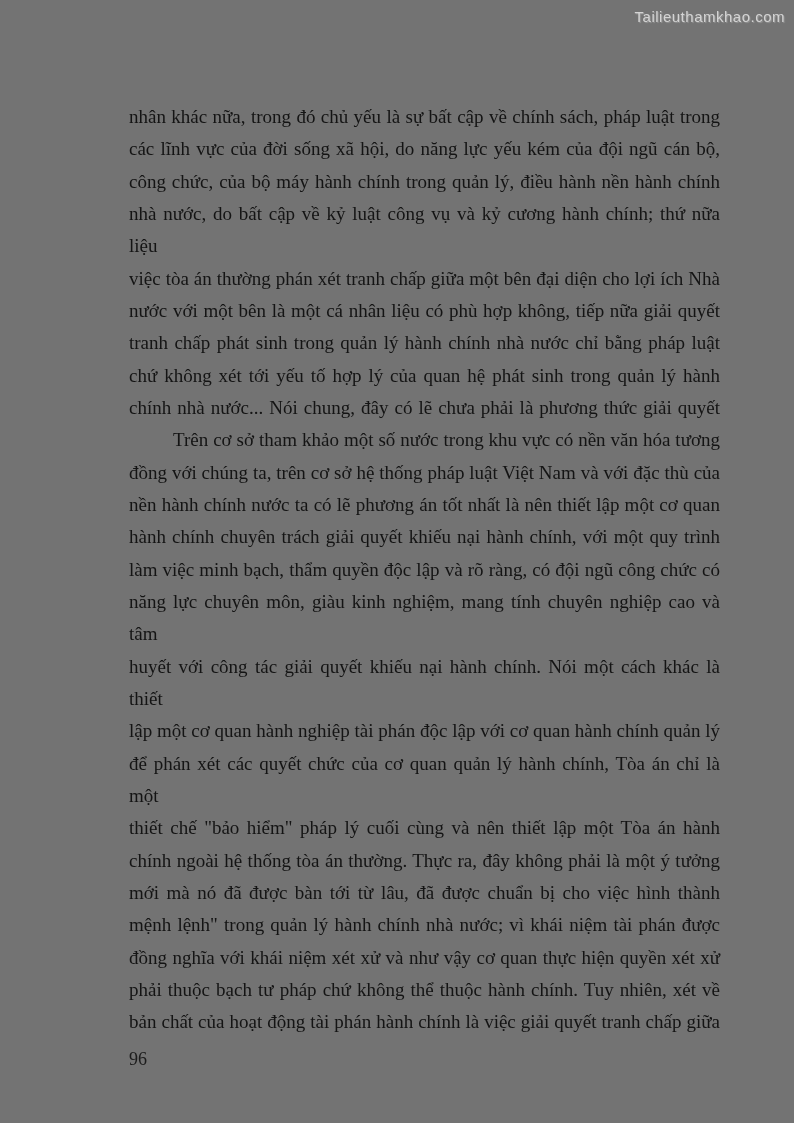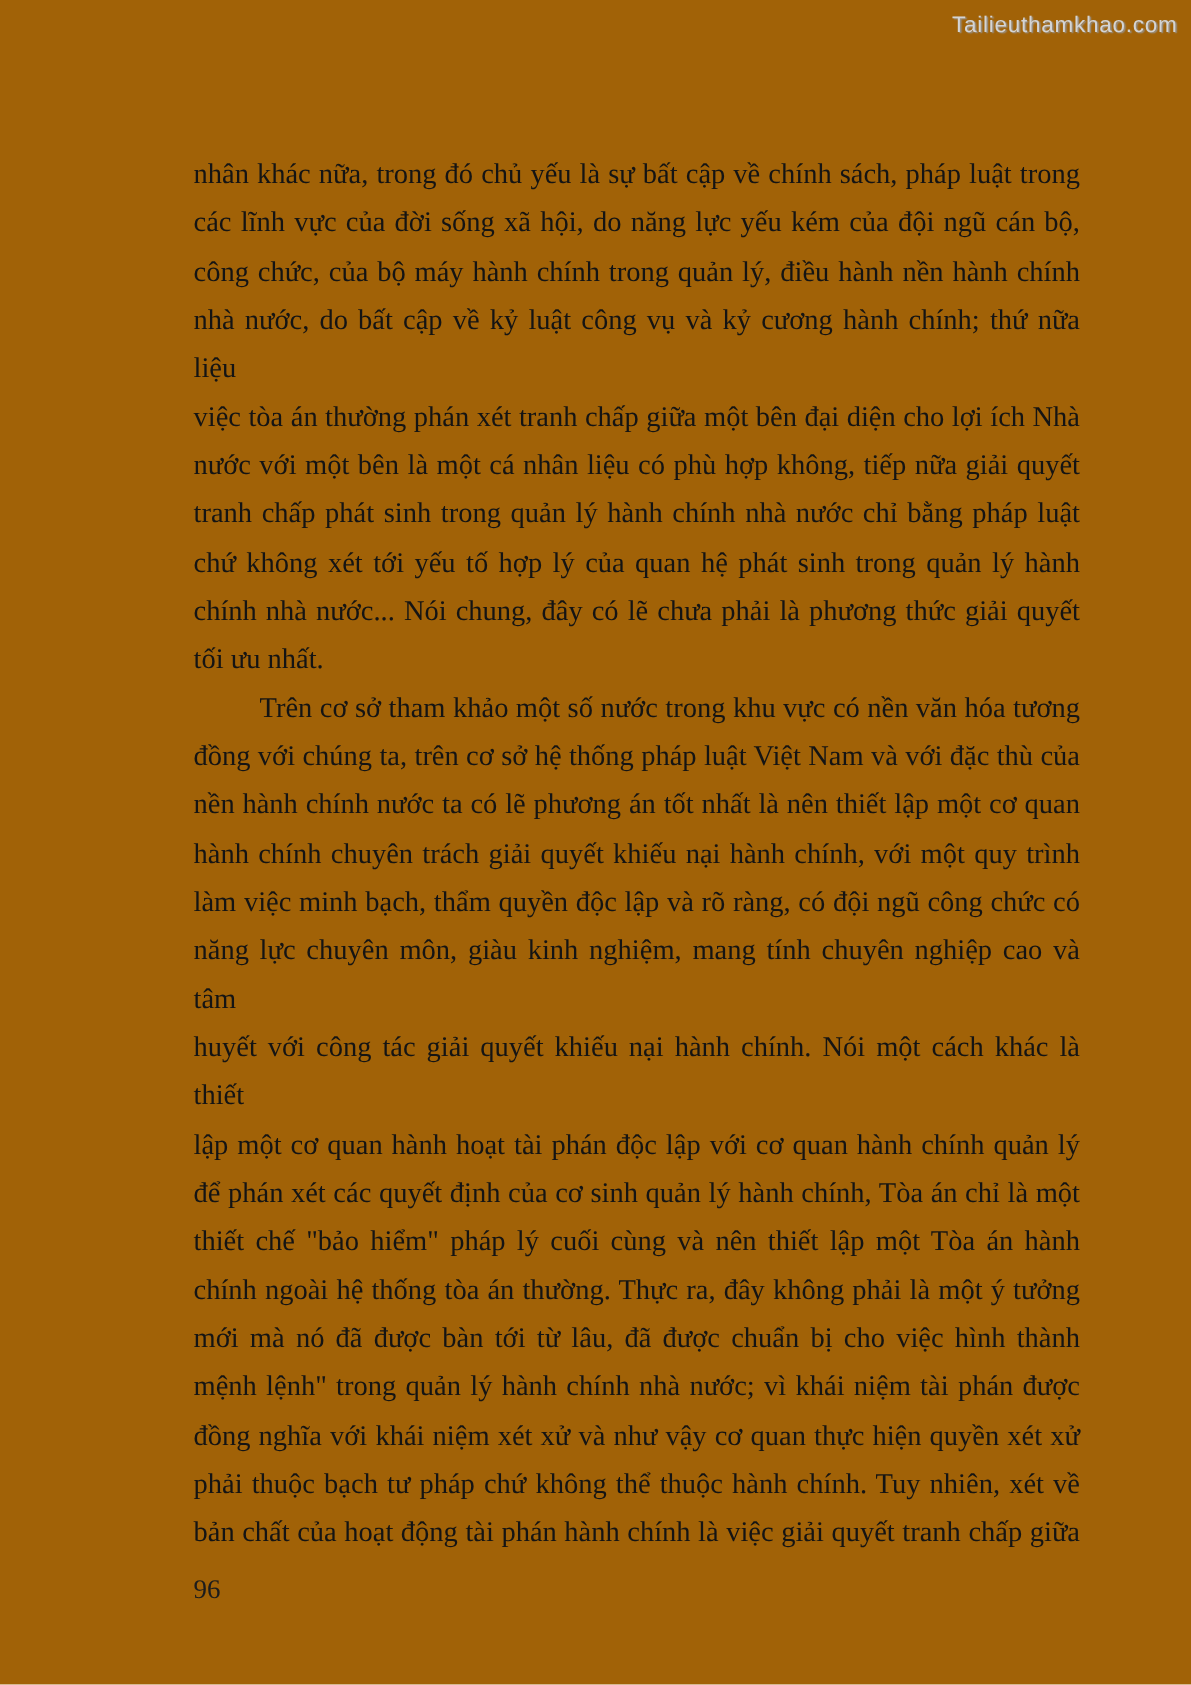--- a/index.html
+++ b/index.html
@@ -4,21 +4,21 @@
 <style>
   html, body {
     margin: 0;
     padding: 0;
     background: #ffffff;
   }
   .page {
     position: relative;
     width: 794px;
     height: 1123px;
-    background: #a16207;
+    background: #737373;
     overflow: hidden;
     font-family: "Liberation Serif", "DejaVu Serif", serif;
     color: #141414;
   }
   .watermark {
     position: absolute;
     top: 8px;
     right: 9px;
     font-family: "Liberation Sans", "DejaVu Sans", sans-serif;
     font-size: 15px;
@@ -67,32 +67,31 @@
       <div class="para">
         <div class="line">nhân khác nữa, trong đó chủ yếu là sự bất cập về chính sách, pháp luật trong</div>
         <div class="line">các lĩnh vực của đời sống xã hội, do năng lực yếu kém của đội ngũ cán bộ,</div>
         <div class="line">công chức, của bộ máy hành chính trong quản lý, điều hành nền hành chính</div>
         <div class="line">nhà nước, do bất cập về kỷ luật công vụ và kỷ cương hành chính; thứ nữa liệu</div>
         <div class="line">việc tòa án thường phán xét tranh chấp giữa một bên đại diện cho lợi ích Nhà</div>
         <div class="line">nước với một bên là một cá nhân liệu có phù hợp không, tiếp nữa giải quyết</div>
         <div class="line">tranh chấp phát sinh trong quản lý hành chính nhà nước chỉ bằng pháp luật</div>
         <div class="line">chứ không xét tới yếu tố hợp lý của quan hệ phát sinh trong quản lý hành</div>
         <div class="line">chính nhà nước... Nói chung, đây có lẽ chưa phải là phương thức giải quyết</div>
-        <div class="line left-last">tối ưu nhất.</div>
       </div>
       <div class="para">
         <div class="line indent">Trên cơ sở tham khảo một số nước trong khu vực có nền văn hóa tương</div>
         <div class="line">đồng với chúng ta, trên cơ sở hệ thống pháp luật Việt Nam và với đặc thù của</div>
         <div class="line">nền hành chính nước ta có lẽ phương án tốt nhất là nên thiết lập một cơ quan</div>
         <div class="line">hành chính chuyên trách giải quyết khiếu nại hành chính, với một quy trình</div>
         <div class="line">làm việc minh bạch, thẩm quyền độc lập và rõ ràng, có đội ngũ công chức có</div>
         <div class="line">năng lực chuyên môn, giàu kinh nghiệm, mang tính chuyên nghiệp cao và tâm</div>
         <div class="line">huyết với công tác giải quyết khiếu nại hành chính. Nói một cách khác là thiết</div>
-        <div class="line">lập một cơ quan hành hoạt tài phán độc lập với cơ quan hành chính quản lý</div>
-        <div class="line">để phán xét các quyết định của cơ sinh quản lý hành chính, Tòa án chỉ là một</div>
+        <div class="line">lập một cơ quan hành nghiệp tài phán độc lập với cơ quan hành chính quản lý</div>
+        <div class="line">để phán xét các quyết chức của cơ quan quản lý hành chính, Tòa án chỉ là một</div>
         <div class="line">thiết chế "bảo hiểm" pháp lý cuối cùng và nên thiết lập một Tòa án hành</div>
         <div class="line">chính ngoài hệ thống tòa án thường. Thực ra, đây không phải là một ý tưởng</div>
         <div class="line">mới mà nó đã được bàn tới từ lâu, đã được chuẩn bị cho việc hình thành</div>
         <div class="line">mệnh lệnh" trong quản lý hành chính nhà nước; vì khái niệm tài phán được</div>
         <div class="line">đồng nghĩa với khái niệm xét xử và như vậy cơ quan thực hiện quyền xét xử</div>
         <div class="line">phải thuộc bạch tư pháp chứ không thể thuộc hành chính. Tuy nhiên, xét về</div>
         <div class="line">bản chất của hoạt động tài phán hành chính là việc giải quyết tranh chấp giữa</div>
       </div>
     </div>
 

